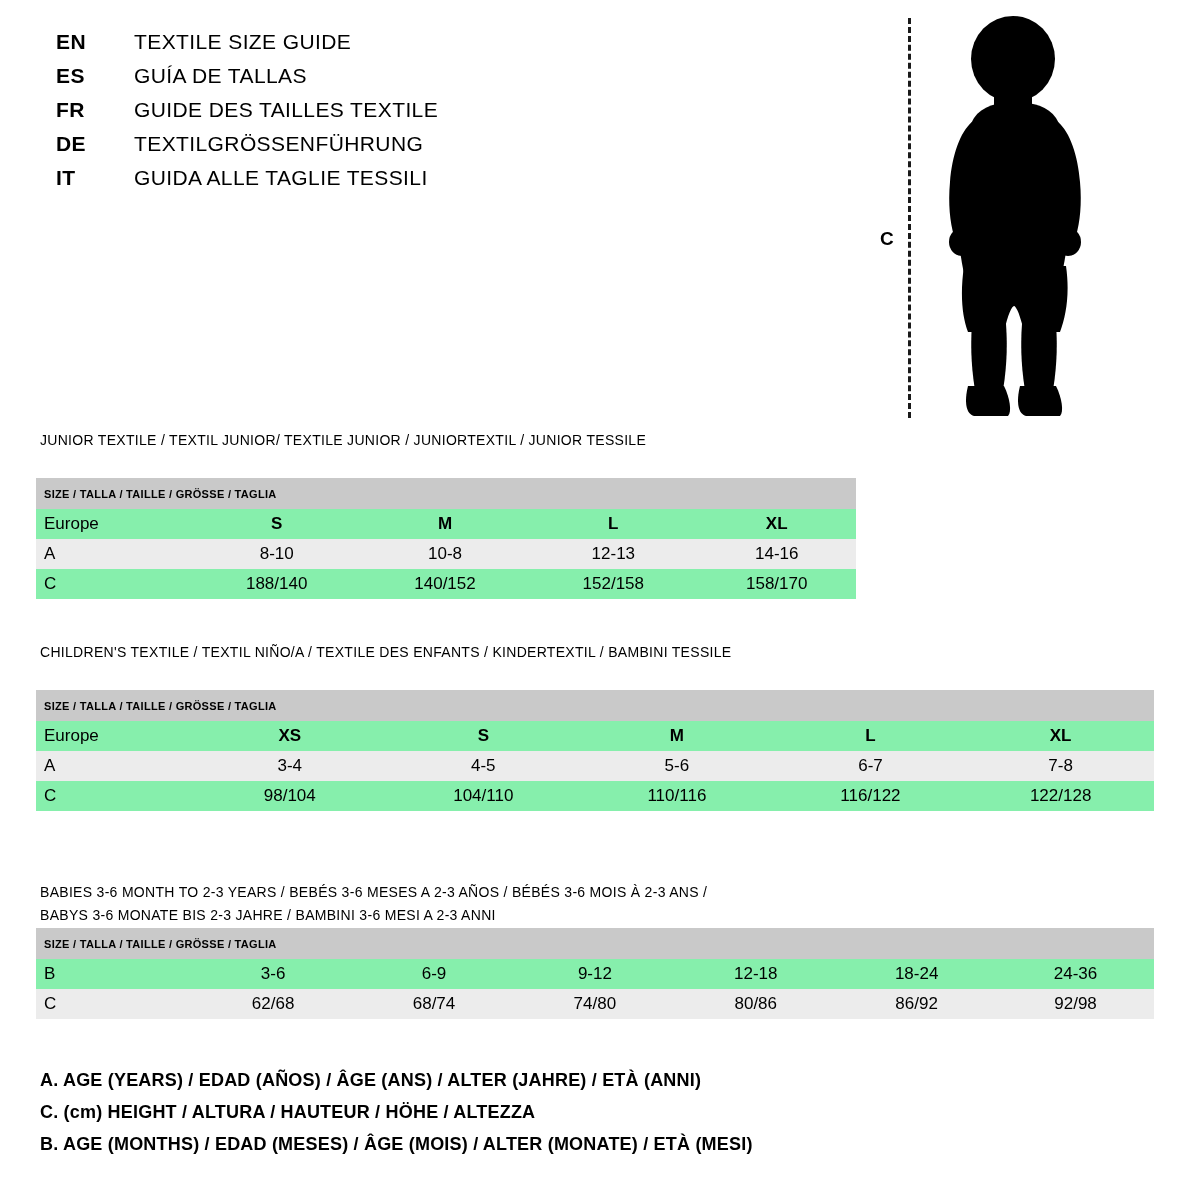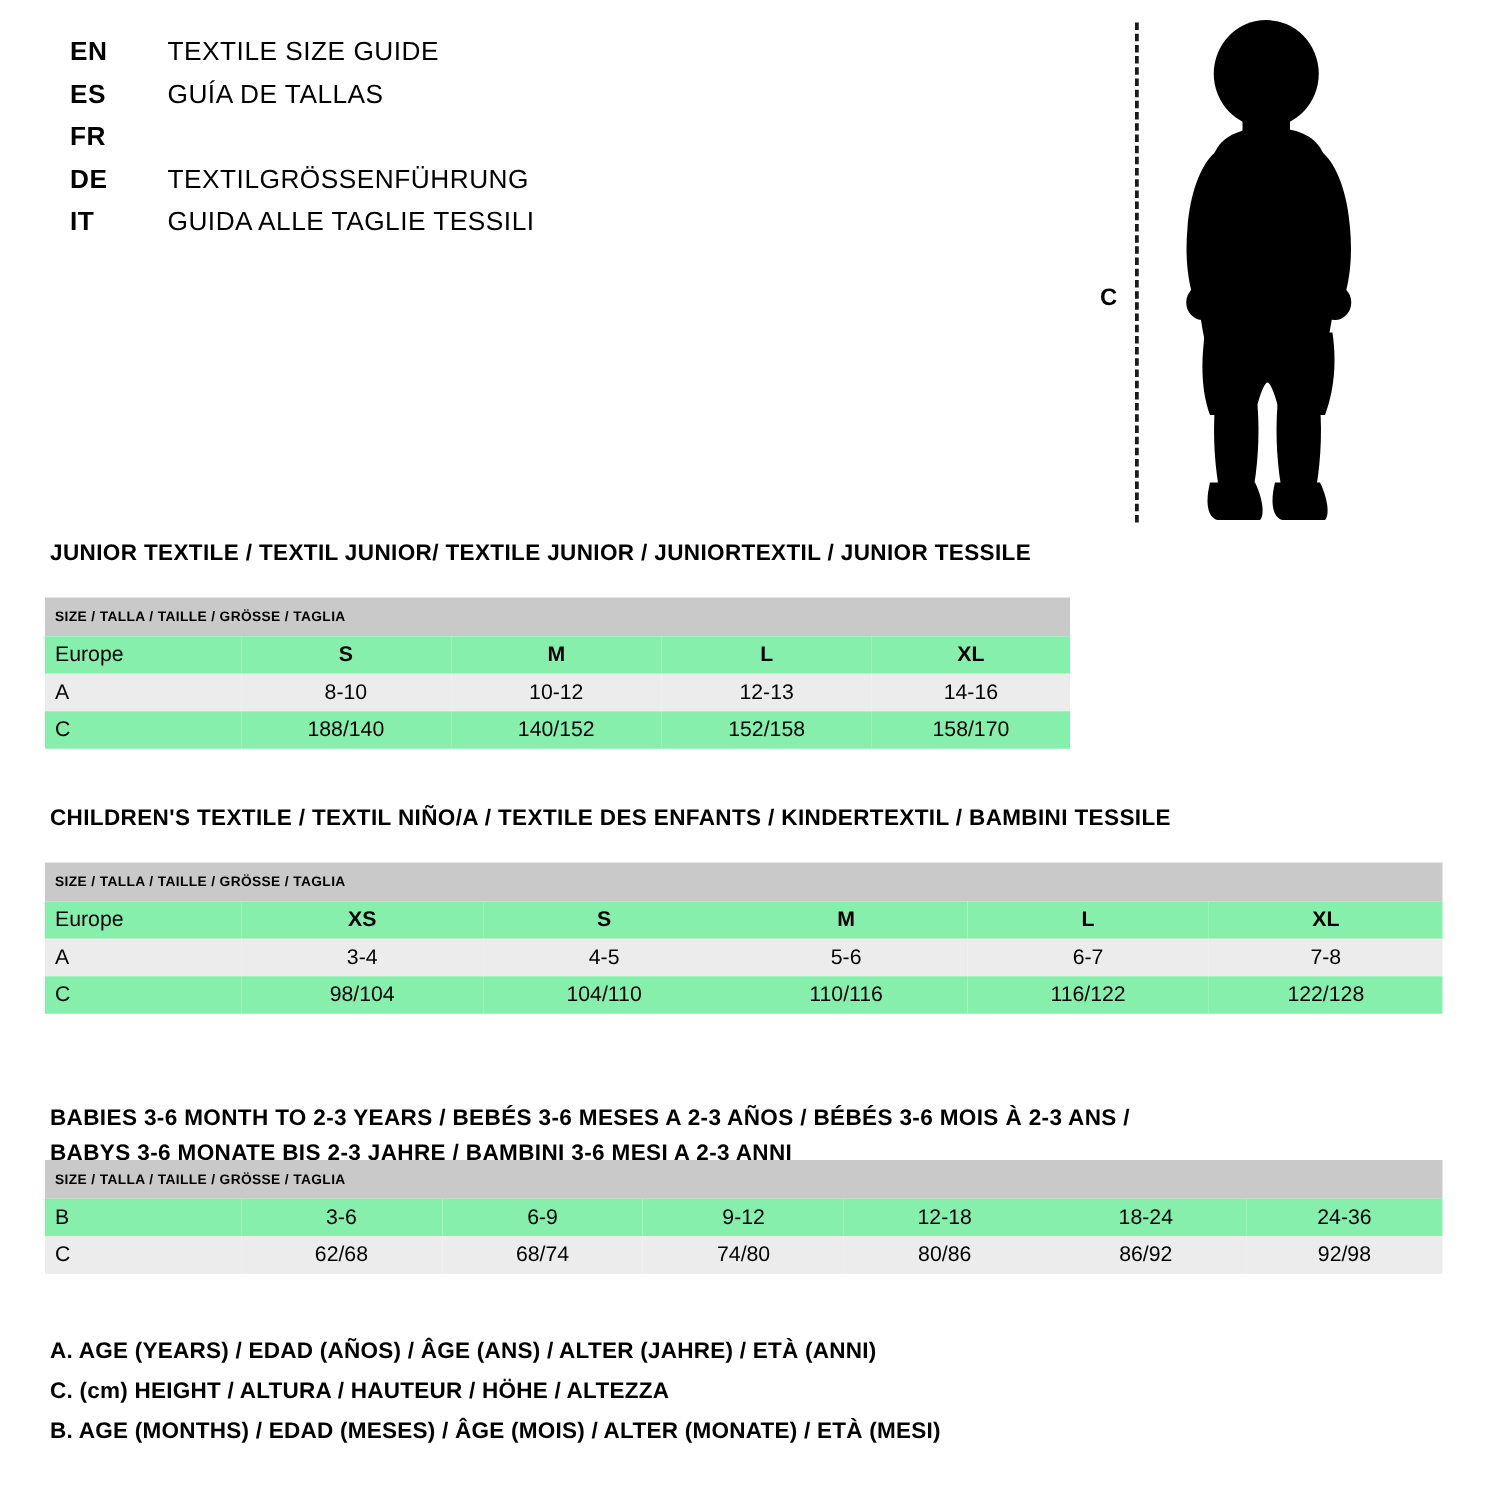--- a/index.html
+++ b/index.html
@@ -73,22 +73,22 @@
   .silhouette {
     position: absolute;
     left: 40px;
     top: 4px;
   }
 
   
   .section-title {
     position: absolute;
     left: 40px;
-    font-size: 18px;
-    font-weight: bold;
+    font-size: 14px;
+    font-weight: normal;
     letter-spacing: 0.3px;
     white-space: nowrap;
   }
   .section-title .line2 { display: block; margin-top: 7px; }
 
   
   .tbl {
     position: absolute;
     left: 36px;
     border-collapse: collapse;
@@ -138,20 +138,21 @@
     <div class="lang-row">
       <div class="lang-code">EN</div>
       <div class="lang-title">TEXTILE SIZE GUIDE</div>
     </div>
     <div class="lang-row">
       <div class="lang-code">ES</div>
       <div class="lang-title">GUÍA DE TALLAS</div>
     </div>
     <div class="lang-row">
       <div class="lang-code">FR</div>
+      <div class="lang-title">GUIDE DES TAILLES TEXTILE</div>
     </div>
     <div class="lang-row">
       <div class="lang-code">DE</div>
       <div class="lang-title">TEXTILGRÖSSENFÜHRUNG</div>
     </div>
     <div class="lang-row">
       <div class="lang-code">IT</div>
       <div class="lang-title">GUIDA ALLE TAGLIE TESSILI</div>
     </div>
   </div>
@@ -208,21 +209,21 @@
     <tr class="row-white">
       <td class="lbl" style="width:150px">Europe</td>
       <td class="sz" style="width:170px">S</td>
       <td class="sz" style="width:170px">M</td>
       <td class="sz" style="width:170px">L</td>
       <td class="sz" style="width:160px">XL</td>
     </tr>
     <tr class="row-grey">
       <td class="lbl">A</td>
       <td>8-10</td>
-      <td>10-12</td>
+      <td>10-8</td>
       <td>12-13</td>
       <td>14-16</td>
     </tr>
     <tr class="row-white">
       <td class="lbl">C</td>
       <td>188/140</td>
       <td>140/152</td>
       <td>152/158</td>
       <td>158/170</td>
     </tr>

